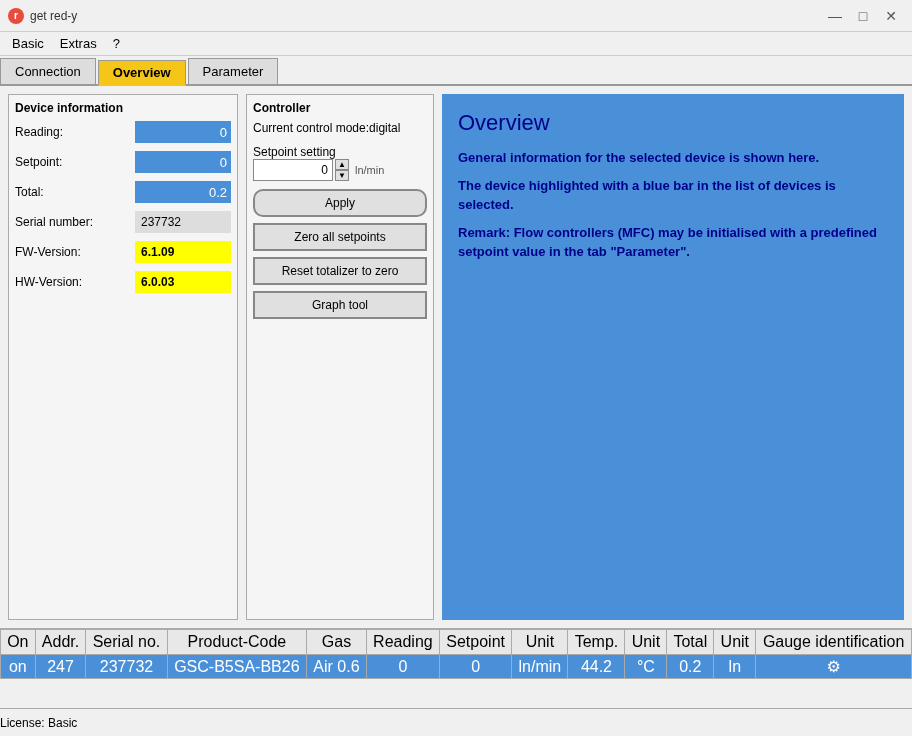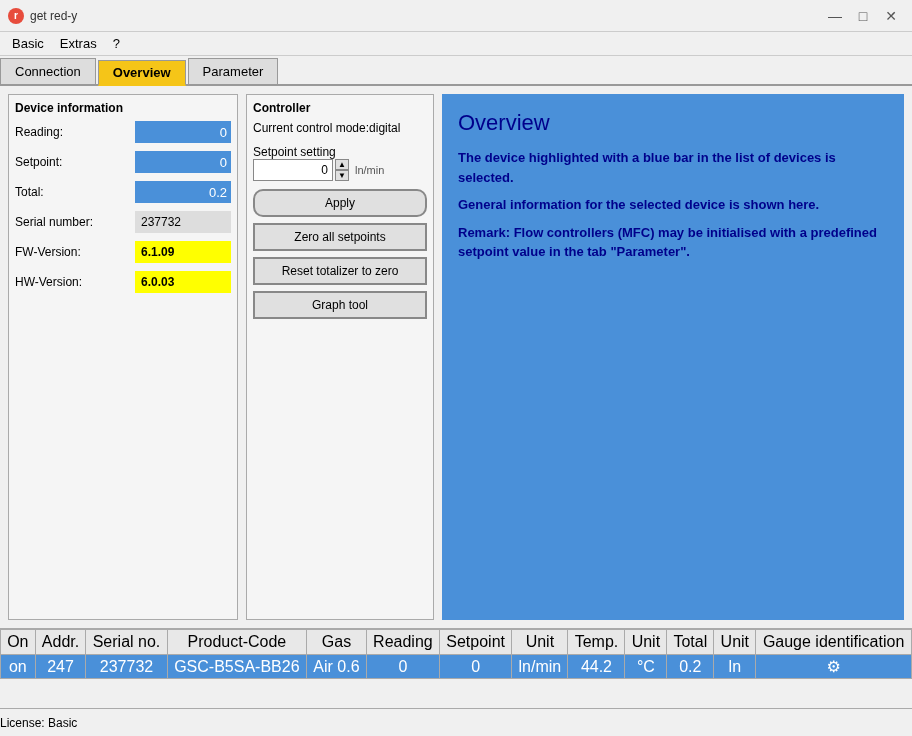--- a/index.html
+++ b/index.html
@@ -134,22 +134,22 @@
     </div>
     <button class="ctrl-btn apply">Apply</button>
     <button class="ctrl-btn">Zero all setpoints</button>
     <button class="ctrl-btn">Reset totalizer to zero</button>
     <button class="ctrl-btn">Graph tool</button>
   </div>
 
   <div class="overview-panel">
     <div class="overview-title">Overview</div>
     <div class="overview-text">
+      <p>General information for the selected device is shown here.</p>
       <p>The device highlighted with a blue bar in the list of devices is selected.</p>
-      <p>General information for the selected device is shown here.</p>
       <p>Remark: Flow controllers (MFC) may be initialised with a predefined setpoint value in the tab "Parameter".</p>
     </div>
   </div>
 
 </div>
 
 <div class="table-area">
   <table>
     <thead>
       <tr>

